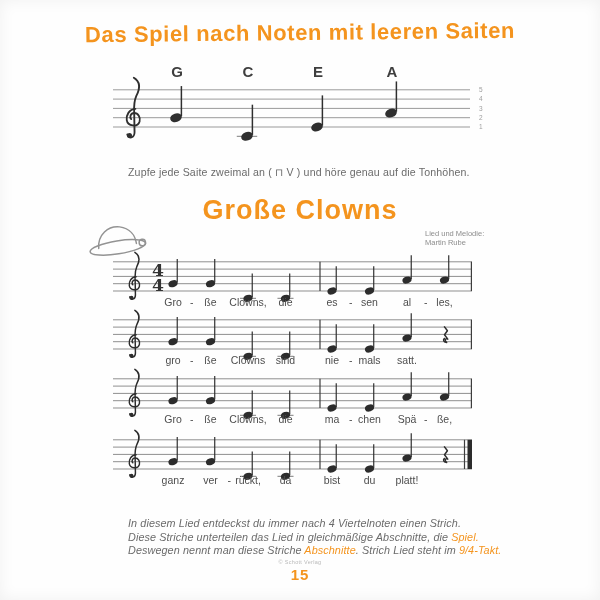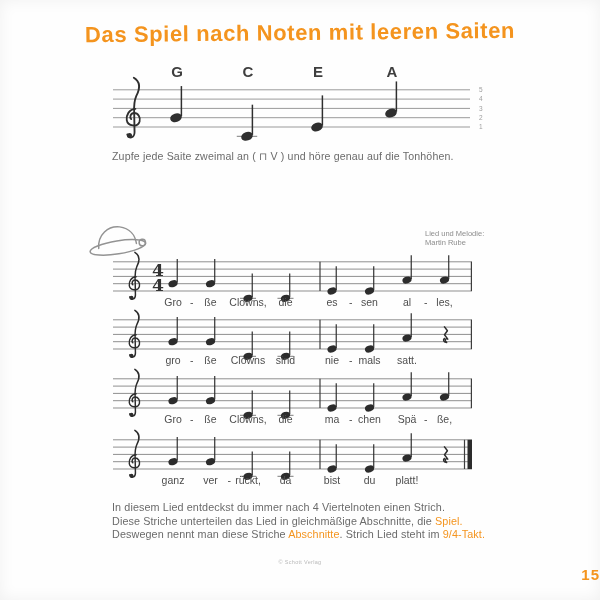--- a/index.html
+++ b/index.html
@@ -8,43 +8,43 @@
     position:relative; width:600px; height:600px; background:#fefefe;
     font-family:"Liberation Sans", sans-serif; overflow:hidden;
     box-shadow: inset 0 0 16px rgba(0,0,0,0.06);
   }
   .title {
     position:absolute; top:20px; left:0; right:0; margin:0; text-align:center;
     font-size:22px; font-weight:700; letter-spacing:0.6px; color:var(--accent);
     transform:rotate(-0.6deg);
   }
   .instructions {
-    position:absolute; left:112px; top:149px; margin:0;
+    position:absolute; left:112px; top:149px; margin:16px;
     font-size:10.6px; line-height:14px; color:#6b6b6b; letter-spacing:0.15px;
   }
   .song-title {
     position:absolute; top:195px; left:0; right:0; margin:0; text-align:center;
     font-size:27px; font-weight:700; letter-spacing:1px; color:var(--accent);
   }
   .hat { position:absolute; left:84px; top:218px; }
   .credit {
     position:absolute; left:425px; top:229px;
     font-size:7.5px; line-height:9px; color:#8d8d8d;
   }
   .explain {
-    position:absolute; left:112px; top:501px; margin:0;
-    font-size:10.8px; line-height:13.6px; color:#6b6b6b; letter-spacing:0.1px;
+    position:absolute; left:112px; top:501px; margin:16px;
+    font-size:10.8px; line-height:13.6px; color:#6b6b6b; letter-spacing:0.1px;font-style:italic;
   }
   .accent { color:var(--accent); }
   .copyright {
     position:absolute; left:0; right:0; top:559px; text-align:center;
     font-size:5.5px; color:#b9b9b9; letter-spacing:0.3px;
   }
   .pagenum {
-    position:absolute; left:0; right:0; top:566px; text-align:right;
+    position:absolute; left:0; right:0; top:566px; text-align:center;
     font-size:15px; font-weight:700; color:var(--accent); letter-spacing:1px;
   }
   svg.music { position:absolute; left:0; top:0; }
 </style>
 </head>
 <body>
 
 <div class="page">
 
   <svg id="music" class="music" width="600" height="600" viewBox="0 0 600 600">
@@ -237,20 +237,21 @@
         <rect x="467.5" y="439.8" width="4.5" height="29.2" fill="#2c2c2c"></rect>
       </g>
     </svg>
 
   <h1 class="title">Das Spiel nach Noten mit leeren Saiten</h1>
 
   <p class="instructions">
     <span>Zupfe jede Saite zweimal an ( ⊓ V ) und höre genau auf die Tonhöhen.</span><br>
   </p>
 
+  <h2 class="song-title">Große Clowns</h2>
 
   <svg class="hat" width="72" height="46" viewBox="0 0 72 46">
     <g fill="none" stroke="#939393" stroke-width="1.5" stroke-linecap="round" transform="rotate(-9 36 24)">
       <ellipse cx="33" cy="29" rx="28" ry="6.5"></ellipse>
       <path d="M14,27 C15,13 27,6 38,9 C48,12 52,20 52,28"></path>
       <circle cx="58" cy="28" r="3.2"></circle>
     </g>
   </svg>
 
   <div class="credit">

